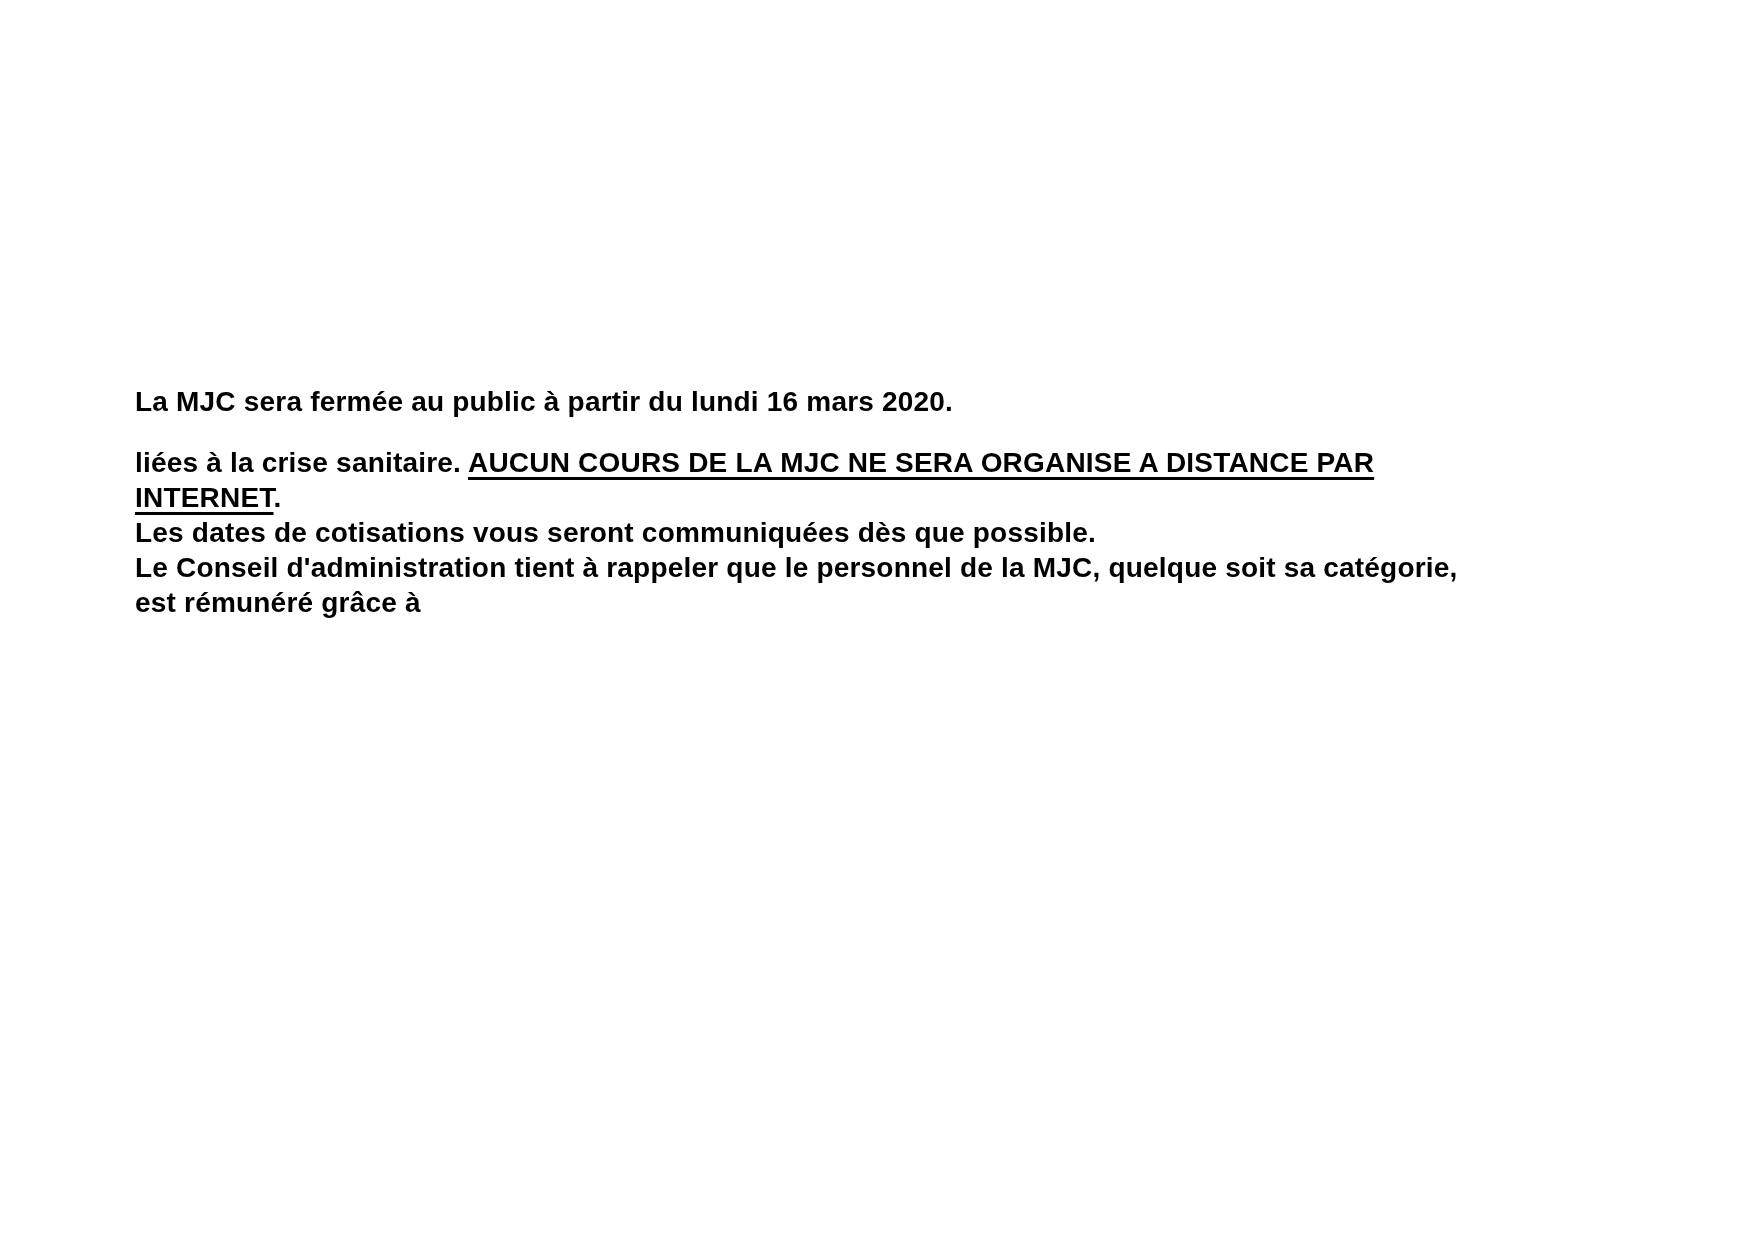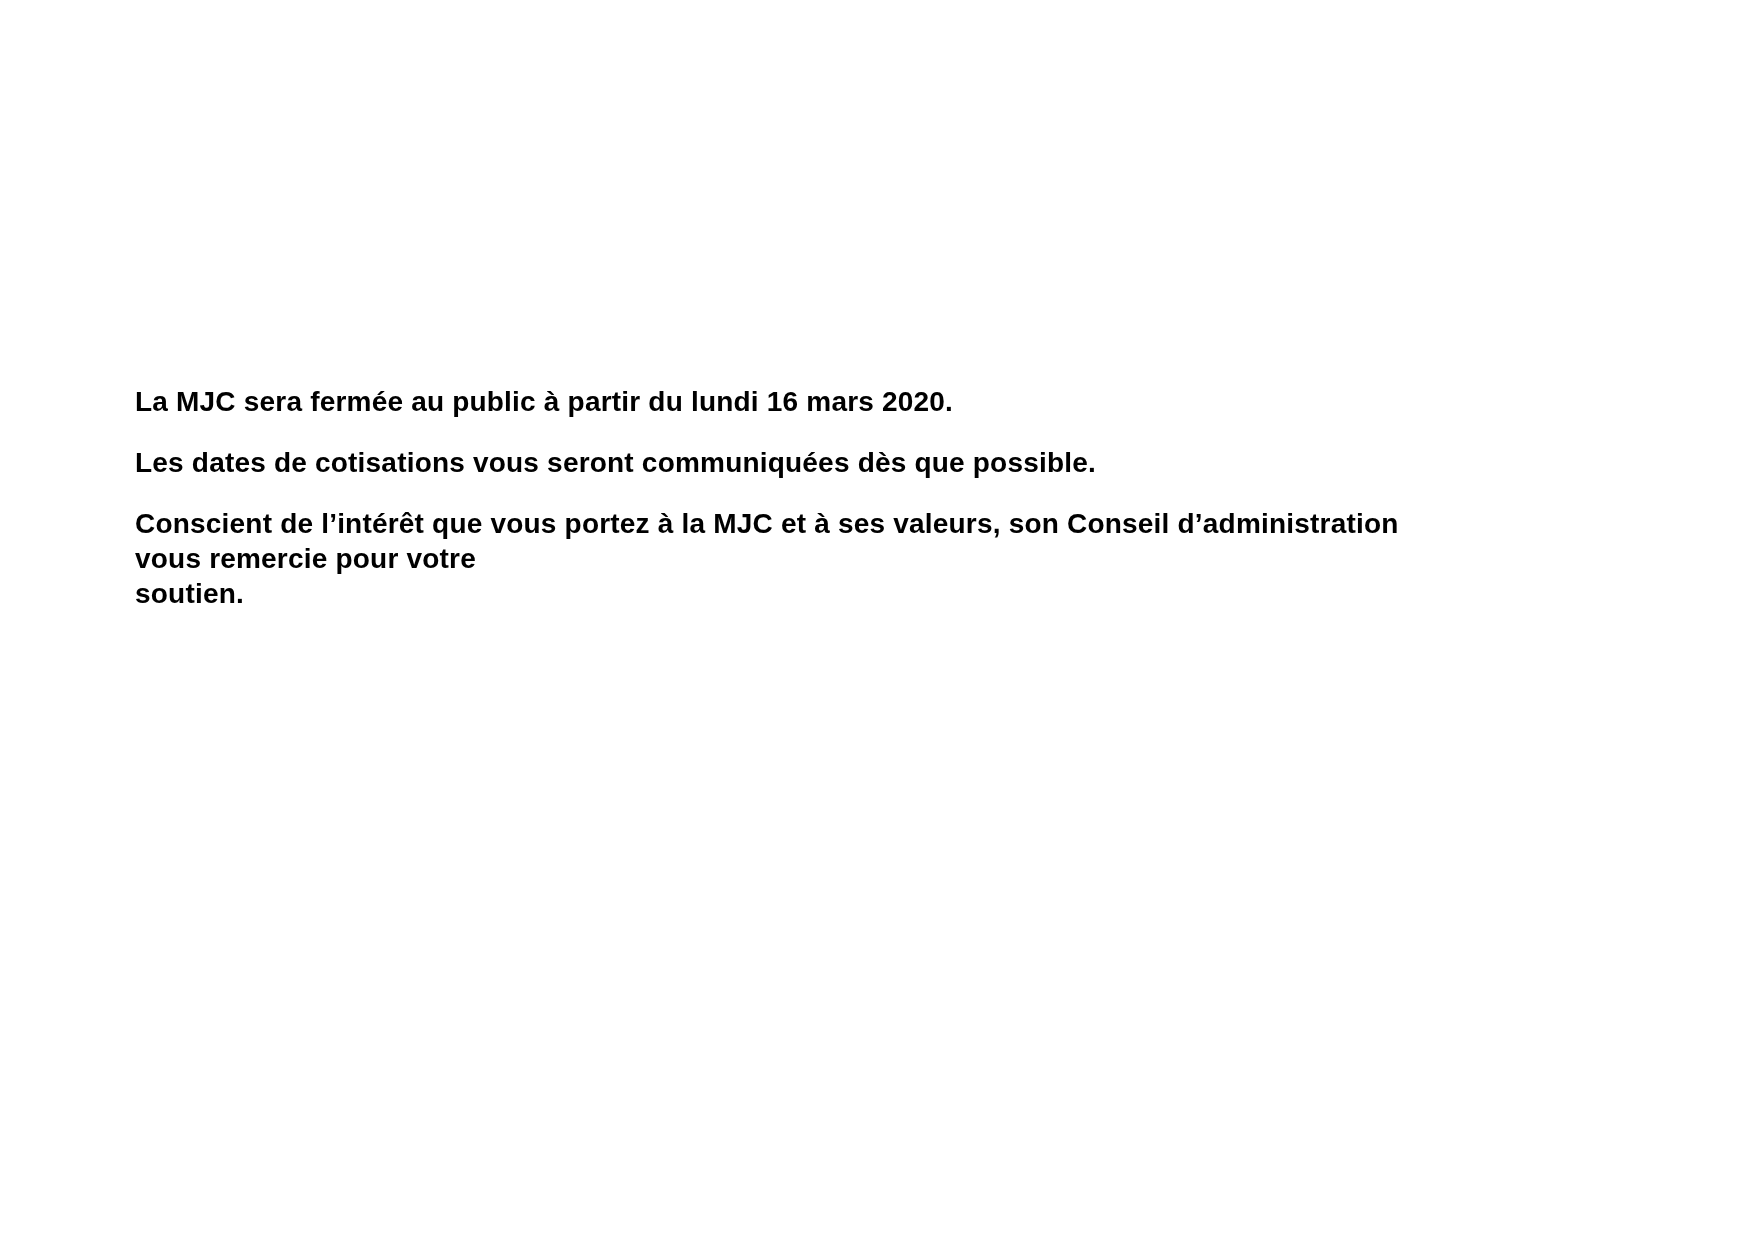--- a/index.html
+++ b/index.html
@@ -45,23 +45,21 @@
 <body>
 
 <div class="page">
   <div class="content">
 
     <p class="para">
       <span class="line">La MJC sera fermée au public à partir du lundi 16 mars 2020.</span>
     </p>
 
     <p class="para">
+      <span class="line"><span>liées à la crise sanitaire. </span><span class="underline">AUCUN COURS DE LA MJC NE SERA ORGANISE A DISTANCE PAR INTERNET</span><span>.</span></span>
       <span class="line">Les dates de cotisations vous seront communiquées dès que possible.</span>
+      <span class="line">Le Conseil d'administration tient à rappeler que le personnel de la MJC, quelque soit sa catégorie, est rémunéré grâce à</span>
     </p>
 
-    <p class="para">
-      <span class="line">Conscient de l’intérêt que vous portez à la MJC et à ses valeurs, son Conseil d’administration vous remercie pour votre</span>
-      <span class="line">soutien.</span>
-    </p>
 
 
   </div>
 </div>
 
 </body></html>

